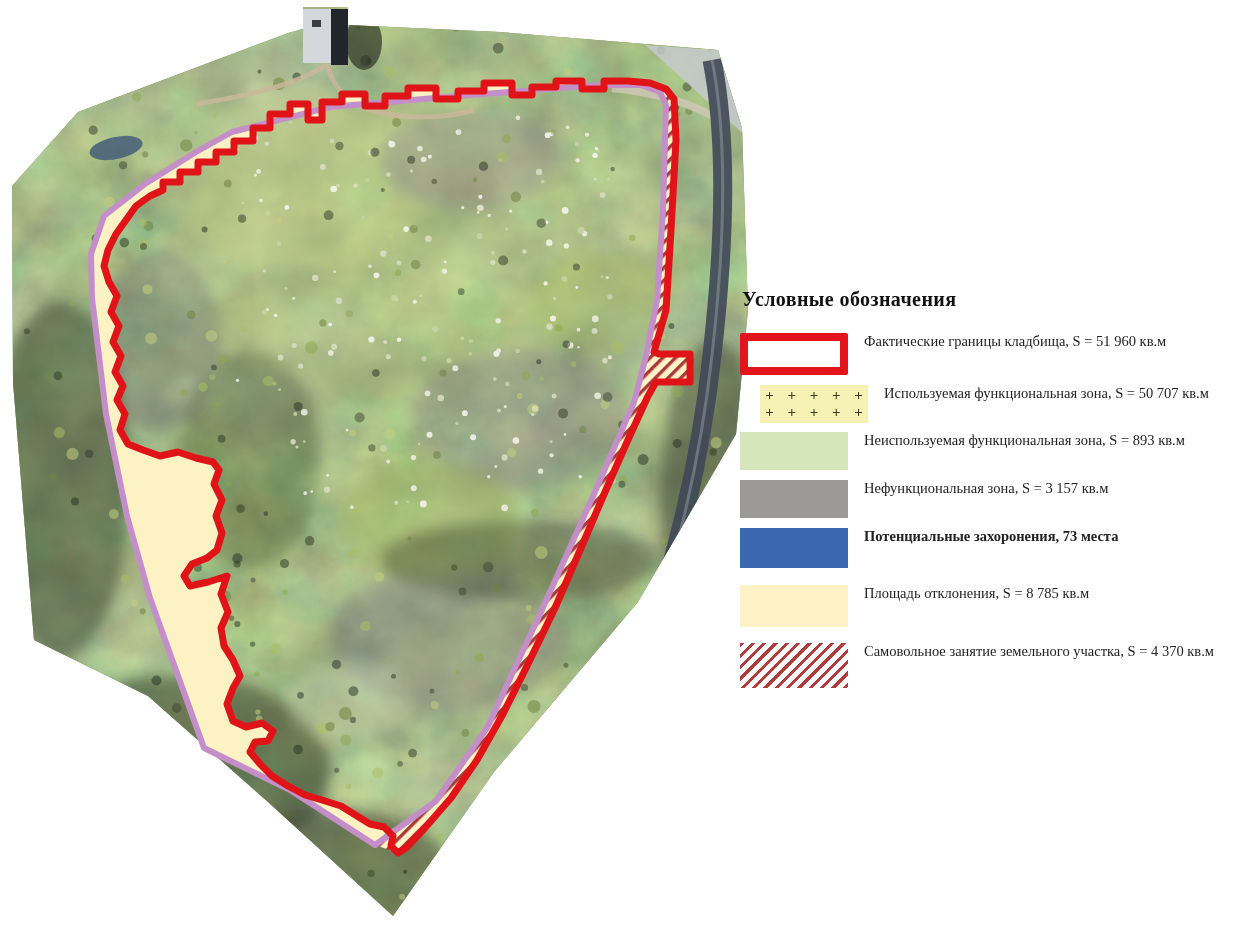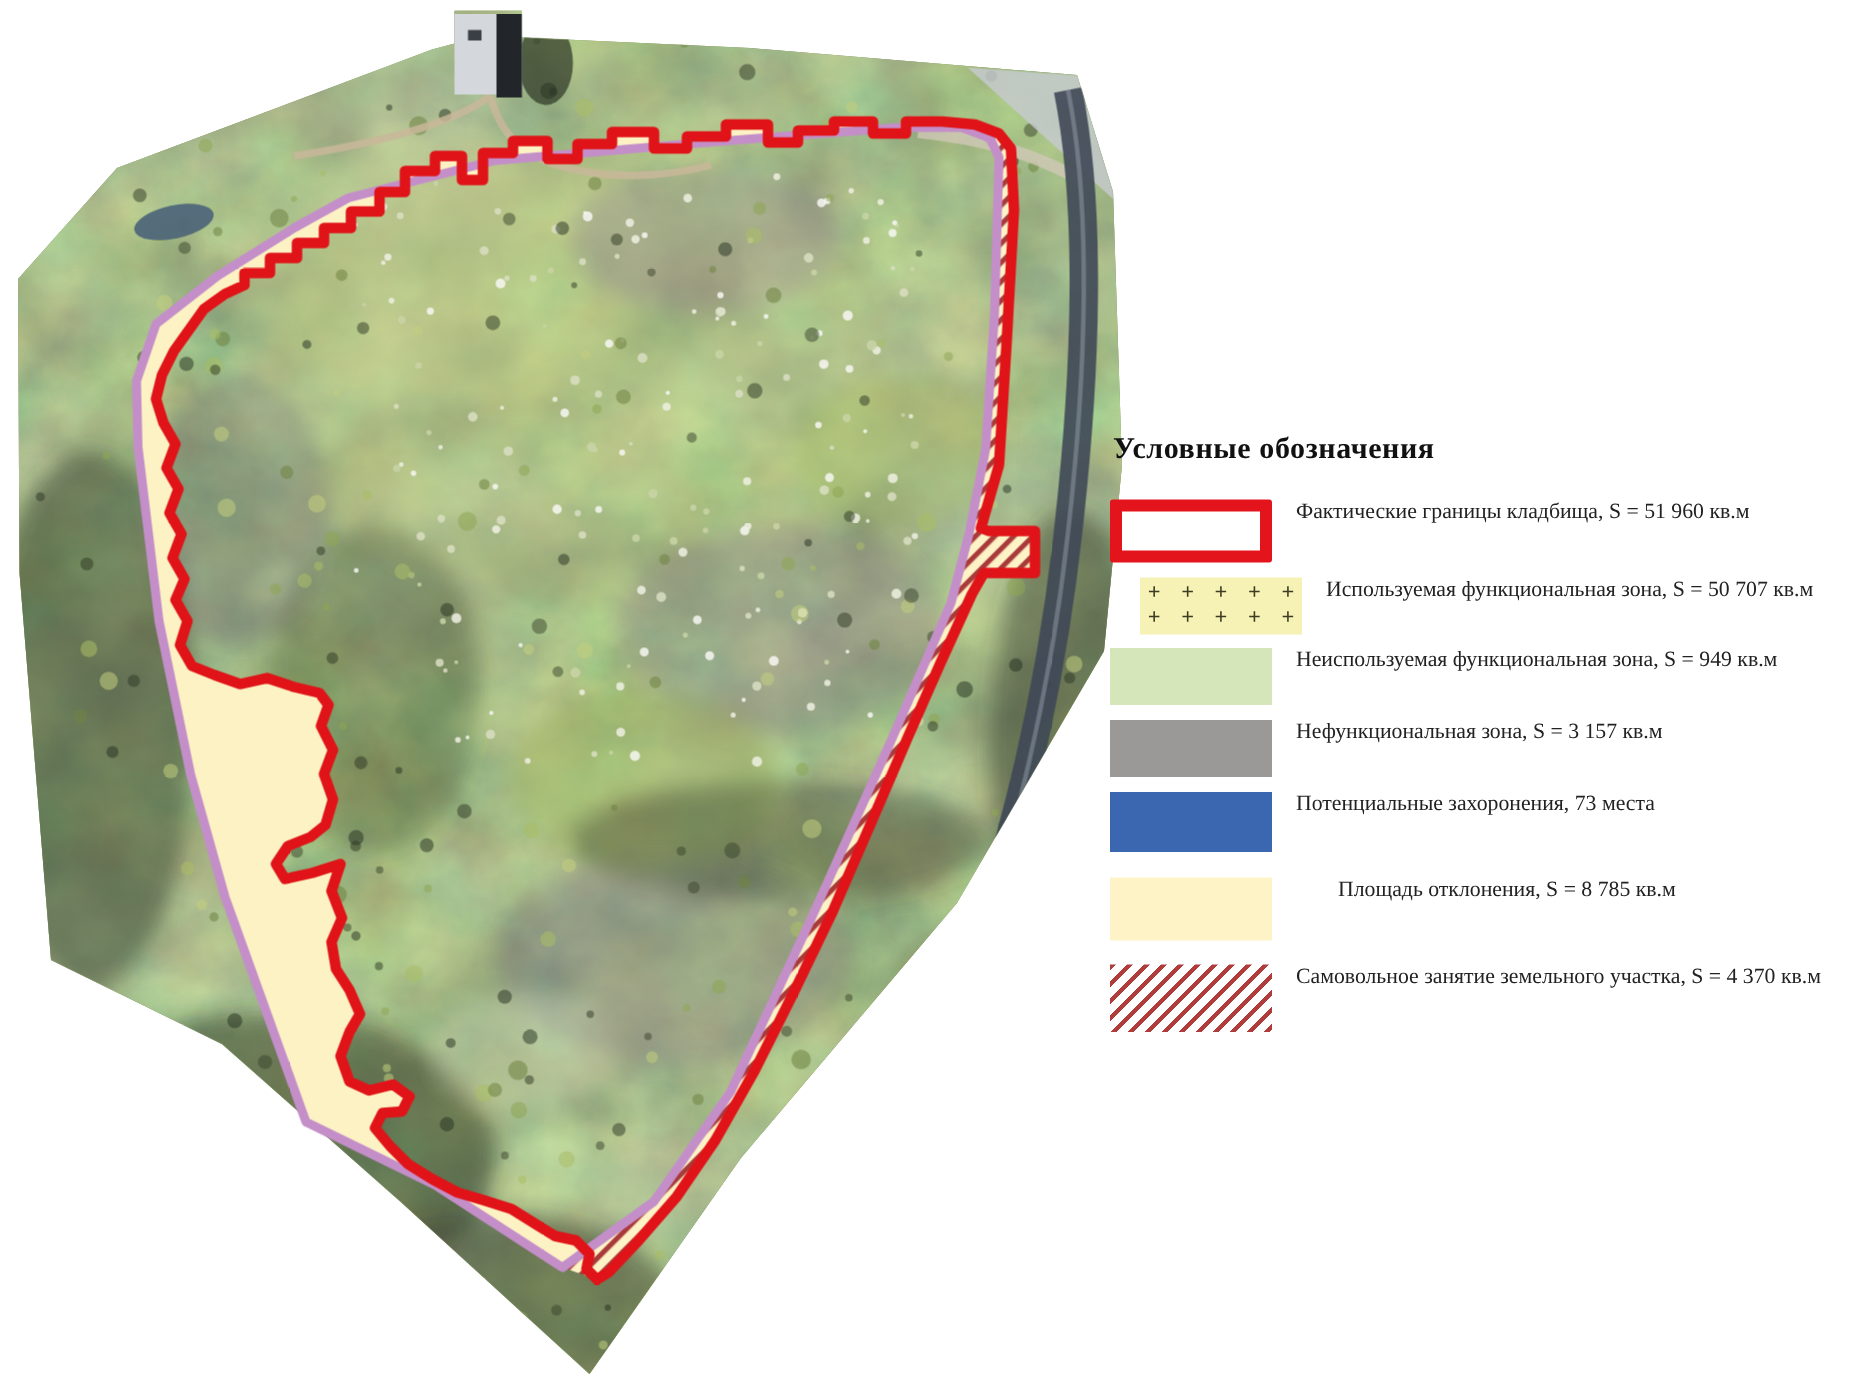--- a/index.html
+++ b/index.html
@@ -18,23 +18,23 @@
   .sw-red-outline{height:42px;background:#fff;border:8px solid #e3141c;border-radius:2px;}
   .sw-purple-outline{height:40px;background:#fff;border:7px solid #c48fc9;border-radius:2px;margin-bottom:0;}
   .row-2{margin-bottom:13px;}
   .sw-plus{height:38px;background:#f6f1b4;display:flex;flex-direction:column;justify-content:center;
            color:#3c3c22;font-weight:bold;font-size:15px;line-height:1.15;}
   .sw-plus::before,.sw-plus::after{content:"+ + + + +";display:block;text-align:center;letter-spacing:5px;text-indent:5px;}
   .row-3{margin-bottom:9px;padding-left:20px;}
   .sw-green{height:38px;background:#d5e7ba;}
   .sw-gray{height:38px;background:#9b9997;}
   .sw-blue{height:40px;background:#3a67af;}
-  .row-6{margin-bottom:17px;}
+  .row-6{margin-bottom:17px;font-weight:bold;}
   .sw-yellow{height:42px;background:#fdf3c6;}
-  .row-7{margin-bottom:16px;gap:28px;}
+  .row-7{margin-bottom:16px;}
   .sw-hatch{height:45px;background:repeating-linear-gradient(135deg,#b03c3c 0 3px,#ffffff 3px 8px);}
 </style>
 </head>
 <body>
 
 <div class="figure">
 
   <svg id="map-svg" viewBox="0 0 760 926" xmlns="http://www.w3.org/2000/svg">
     <defs>
       <clipPath id="photoClip">
@@ -591,21 +591,21 @@
     <div class="legend-row">
       <div class="swatch sw-red-outline"></div>
       <div class="legend-label">Фактические границы кладбища, S = 51 960 кв.м</div>
     </div>
     <div class="legend-row row-3">
       <div class="swatch sw-plus"></div>
       <div class="legend-label">Используемая функциональная зона, S = 50 707 кв.м</div>
     </div>
     <div class="legend-row">
       <div class="swatch sw-green"></div>
-      <div class="legend-label">Неиспользуемая функциональная зона, S = 949 кв.м</div>
+      <div class="legend-label">Неиспользуемая функциональная зона, S = 893 кв.м</div>
     </div>
     <div class="legend-row">
       <div class="swatch sw-gray"></div>
       <div class="legend-label">Нефункциональная зона, S = 3 157 кв.м</div>
     </div>
     <div class="legend-row row-6">
       <div class="swatch sw-blue"></div>
       <div class="legend-label">Потенциальные захоронения, 73 места</div>
     </div>
     <div class="legend-row row-7">

